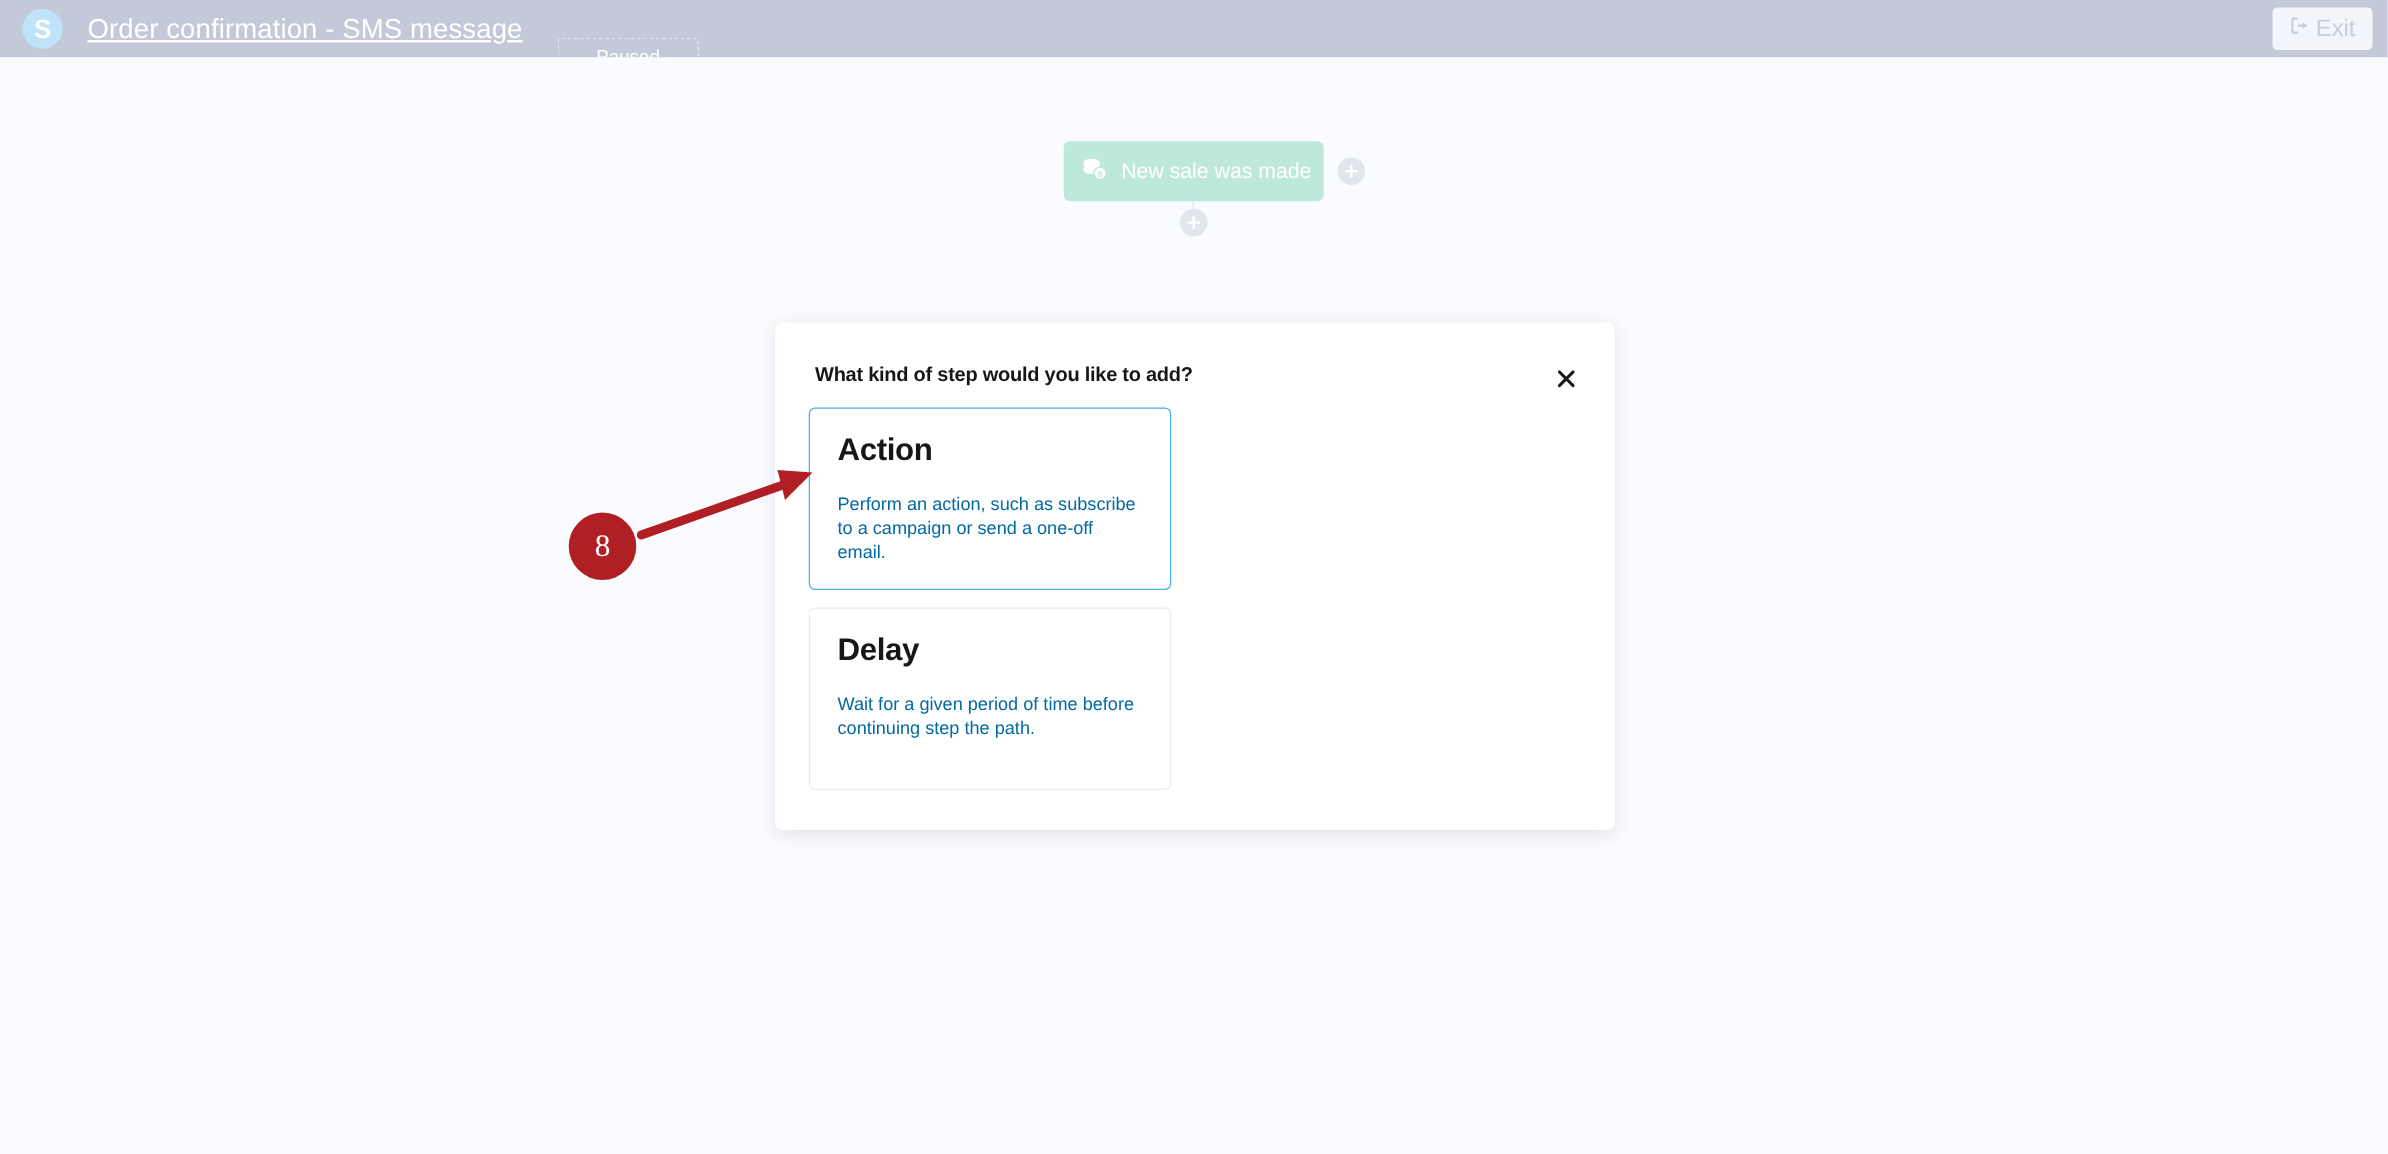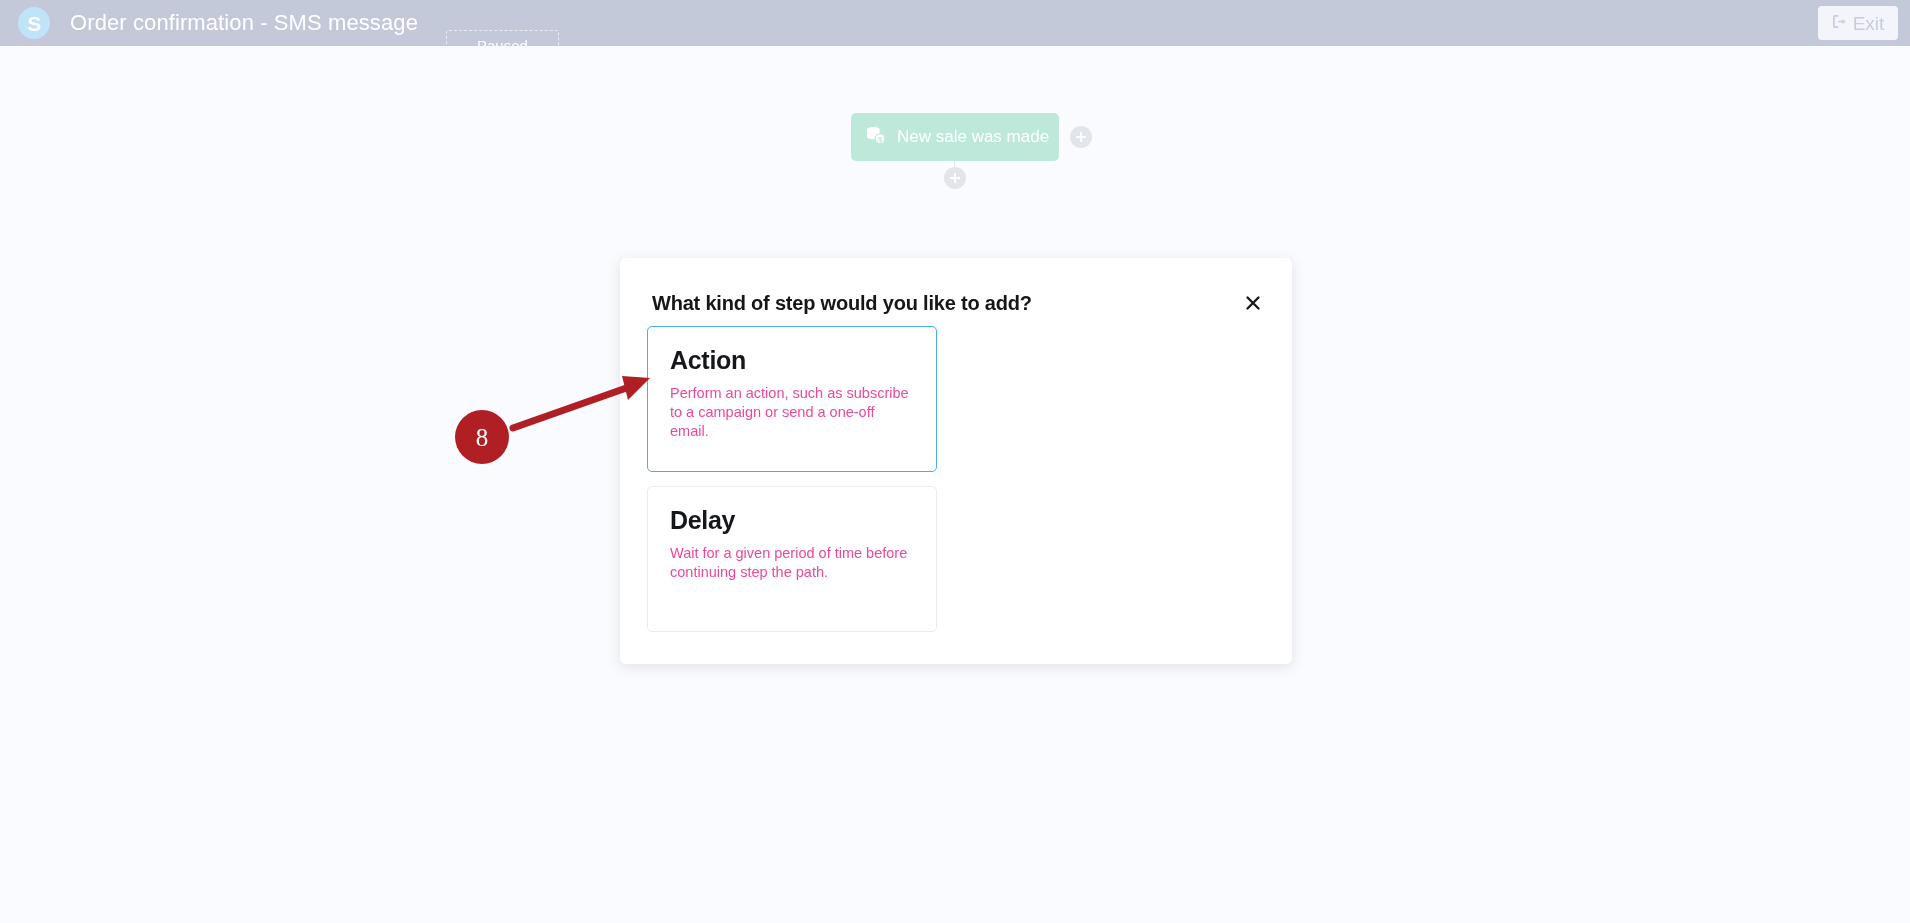--- a/index.html
+++ b/index.html
@@ -44,20 +44,21 @@
     line-height: 1;
     letter-spacing: -0.5px;
     font-family: "Liberation Sans", sans-serif;
   }
   #wf-title {
     margin-left: 20px;
     color: #ffffff;
     font-size: 22px;
     letter-spacing: 0.1px;
     white-space: nowrap;
+    text-decoration: underline;
   }
   #status-badge {
     margin-left: 28px;
     border: 1px dashed #e8ebf2;
     border-radius: 3px;
     color: #ffffff;
     font-size: 15px;
     padding: 7px 30px;
     line-height: 1;
     background: transparent;
@@ -154,21 +155,21 @@
     height: 406px;
     background: #ffffff;
     border-radius: 6px;
     box-shadow: 0 3px 14px rgba(40,50,80,0.12);
     box-sizing: border-box;
   }
   #modal-title {
     position: absolute;
     left: 32px;
     top: 34px;
-    font-size: 20px;
+    font-size: 16px;
     color: #15171a;
     font-weight: bold;
     letter-spacing: -0.2px;
     white-space: nowrap;
   }
   #modal-close {
     position: absolute;
     right: 26px;
     top: 32px;
     width: 26px;
@@ -196,23 +197,23 @@
   }
   .step-card .card-title {
     font-size: 25px;
     color: #15171a;
     font-weight: bold;
     letter-spacing: -0.3px;
     line-height: 1.1;
     margin: 0;
   }
   .step-card .card-desc {
-    margin-top: 9px;
+    margin-top: 20px;
     font-size: 14.5px;
-    color: #ec4899;
+    color: #0369a1;
     line-height: 1.32;
   }
   #card-action   { left: 27px;  top: 68px; }
   #card-decision { left: 345px; top: 68px; }
   #card-delay    { left: 27px;  top: 228px; }
 
   
   #annotation-layer {
     position: absolute;
     top: 0; left: 0;

